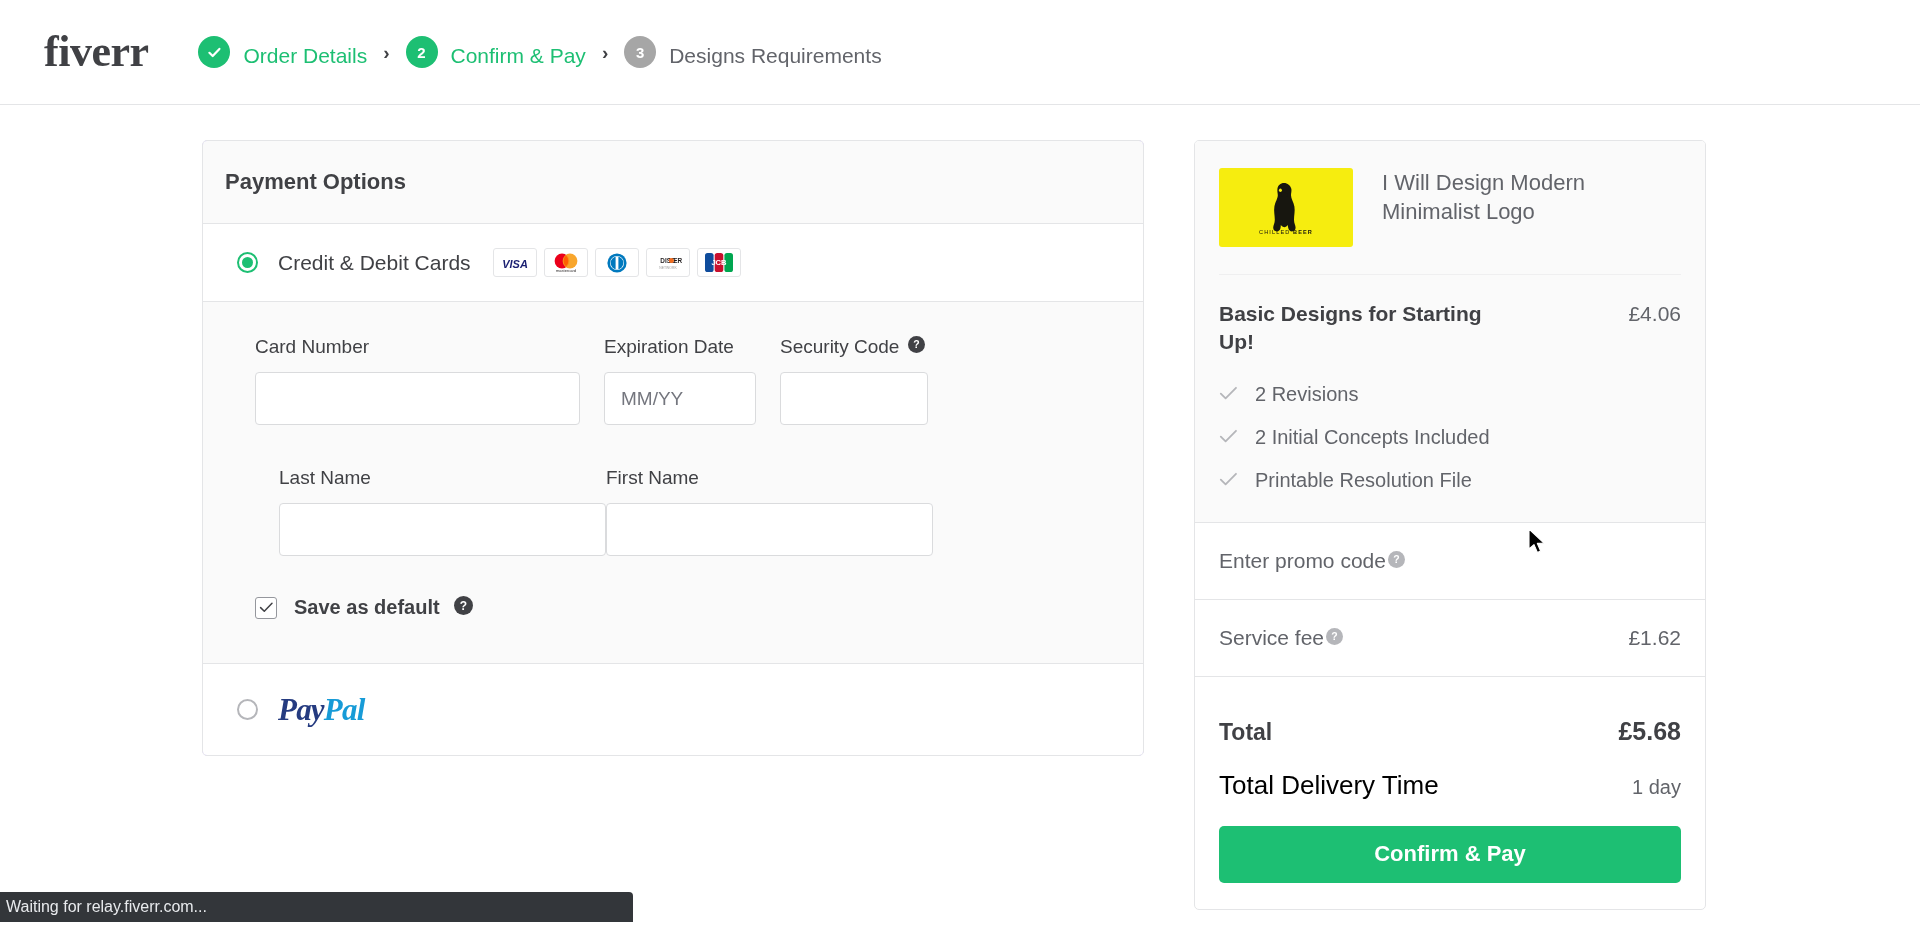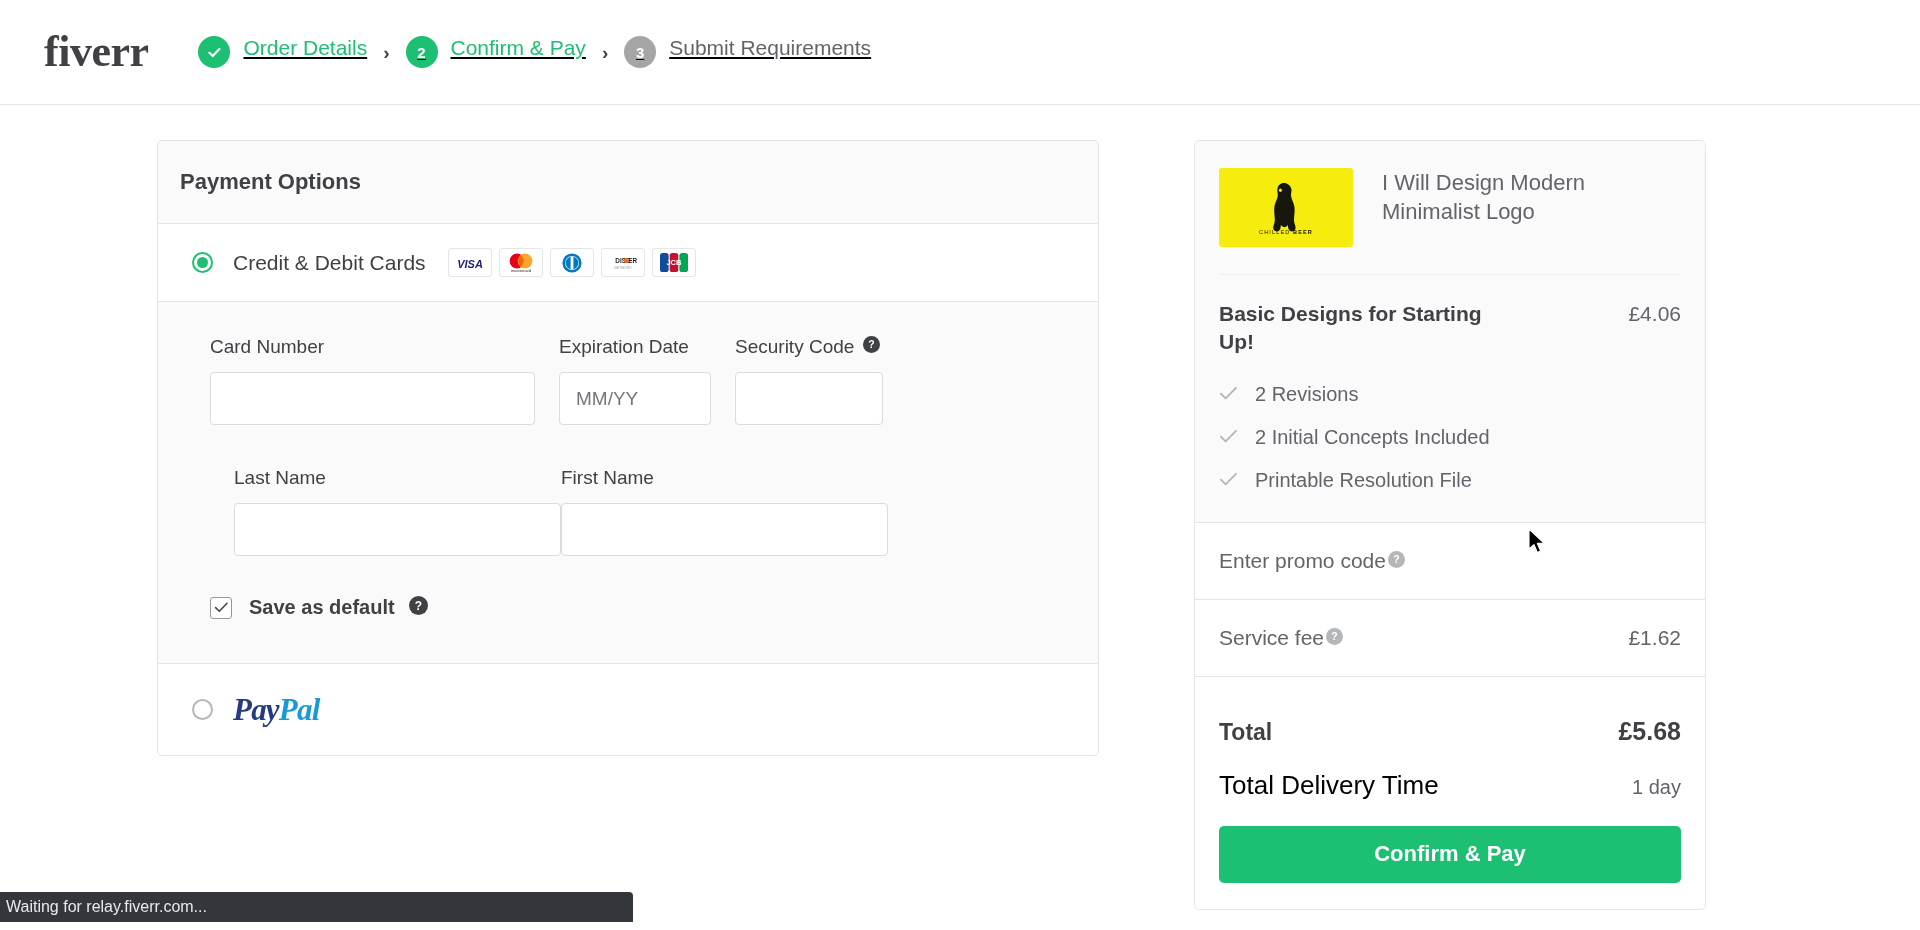--- a/index.html
+++ b/index.html
@@ -25,21 +25,21 @@
     font-family: "Liberation Serif", serif;
     font-size: 44px;
     font-weight: bold;
     color: #404145;
     letter-spacing: -0.5px;
     line-height: 1;
     margin-right: 50px;
     user-select: none;
   }
   .steps { display: flex; align-items: center; }
-  .step { display: flex; align-items: flex-start; text-decoration: underline; }
+  .step { display: flex; align-items: flex-end; }
   .step-badge {
     width: 32px; height: 32px;
     border-radius: 50%;
     display: flex; align-items: center; justify-content: center;
     color: #fff;
     font-size: 15px;
     font-weight: bold;
     flex: none;
   }
   .step-badge.done { background: #1dbf73; }
@@ -75,20 +75,21 @@
     margin-left: 95px;
   }
 
   
   .pay-card {
     border: 1px solid #e4e5e7;
     border-radius: 5px;
     background: #c4b5fd;
     overflow: hidden;
     width: 942px;
+    margin-left: 45px;
   }
   .pay-card-head {
     background: #fafafa;
     border-bottom: 1px solid #e4e5e7;
     padding: 28px 22px;
   }
   .pay-card-title {
     font-size: 22px;
     font-weight: bold;
     color: #404145;
@@ -384,21 +385,21 @@
 
     <div class="step">
       <div class="step-badge active">2</div>
       <div class="step-label green">Confirm &amp; Pay</div>
     </div>
 
     <div class="step-sep">›</div>
 
     <div class="step">
       <div class="step-badge todo">3</div>
-      <div class="step-label">Submit Requirements</div>
+      <div class="step-label">Designs Requirements</div>
     </div>
 
   </div>
 </div>
 
 <div class="page">
 
   <div class="left-col">
     <div class="pay-card">
 

